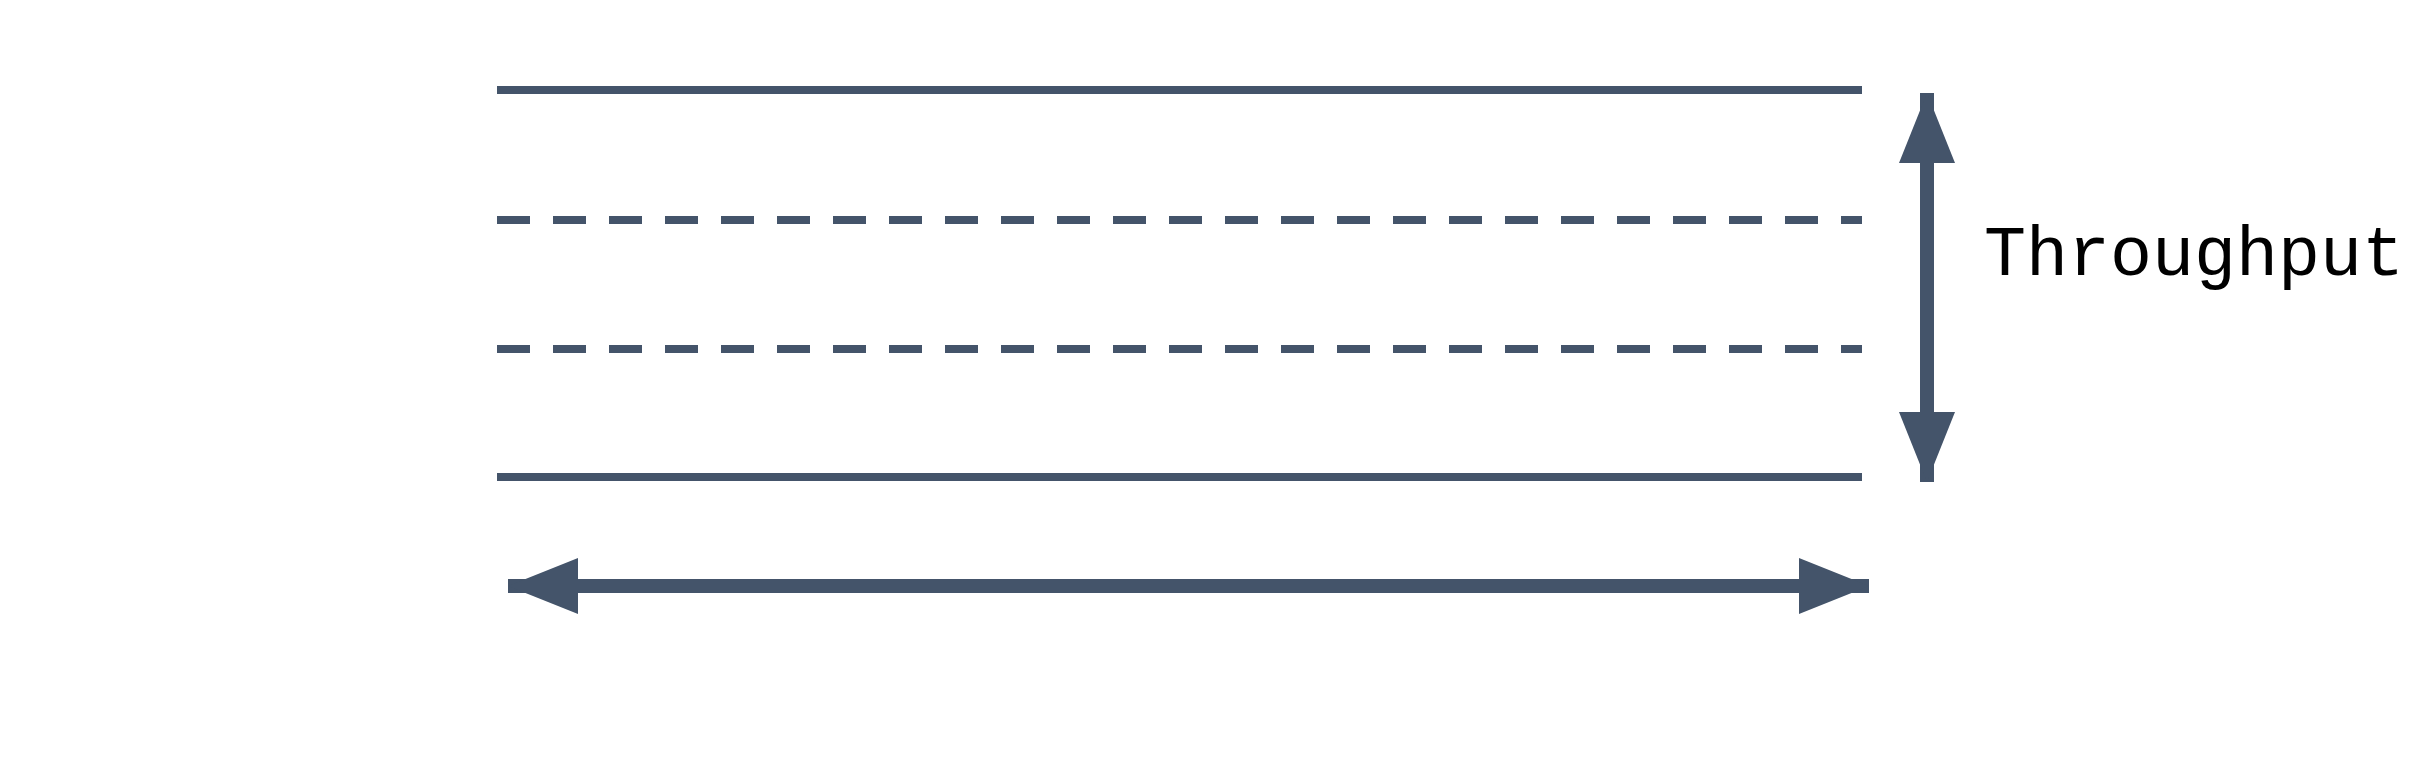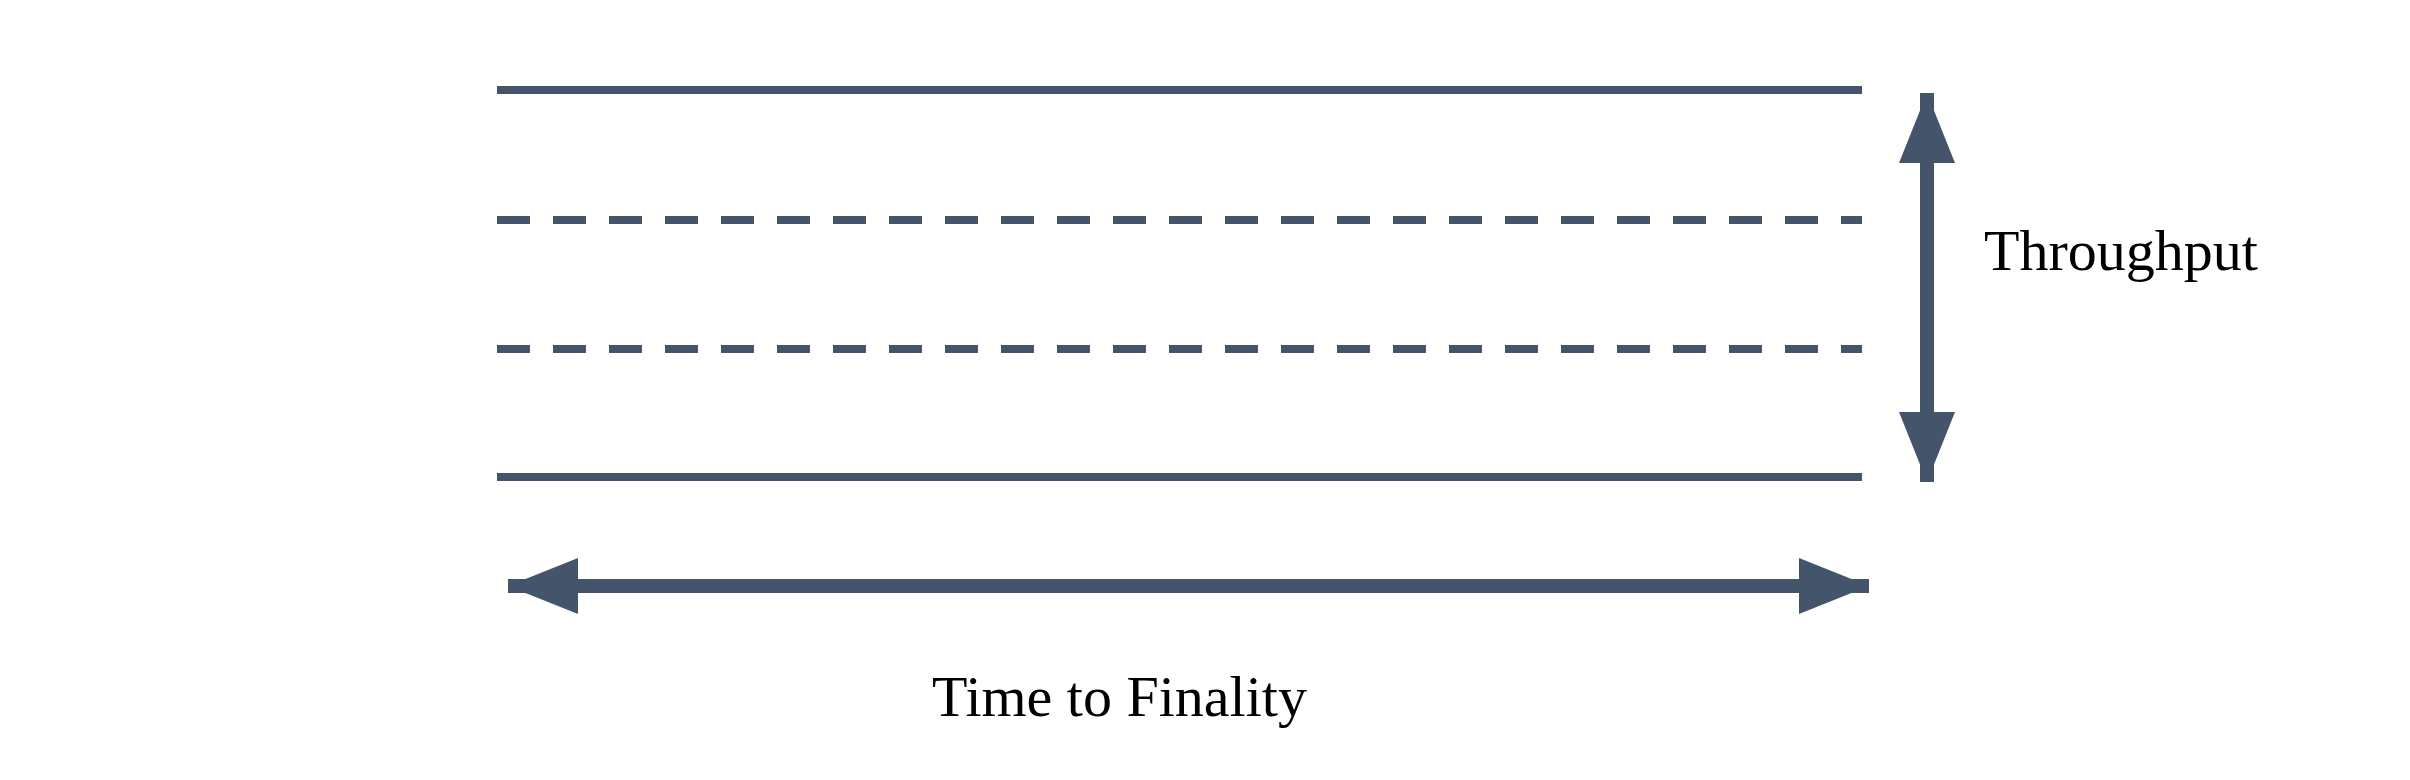--- a/index.html
+++ b/index.html
@@ -22,22 +22,22 @@
     position: absolute;
     left: 0;
     top: 0;
     width: 2410px;
     height: 780px;
     display: block;
   }
   .axis-label {
     position: absolute;
     color: #000000;
-    font-family: Liberation Serif, serif;
-    font-size: 58px;
+    font-family: Liberation Mono, monospace;
+    font-size: 70px;
     line-height: 1;
     white-space: nowrap;
     letter-spacing: 0px;
   }
   #throughput-label {
     left: 1984px;
     top: 222px;
   }
   #time-to-finality-label {
     left: 932px;
@@ -68,15 +68,14 @@
 
     <g>
       <rect x="508" y="579" width="1361" height="14" fill="#44546a"></rect>
       <polygon points="508,586 578,558 578,614" fill="#44546a"></polygon>
       <polygon points="1869,586 1799,558 1799,614" fill="#44546a"></polygon>
     </g>
   </svg>
 
   <div class="axis-label" id="throughput-label">Throughput</div>
 
-  <div class="axis-label" id="time-to-finality-label">Time to Finality</div>
 
 </div>
 
 </body></html>

